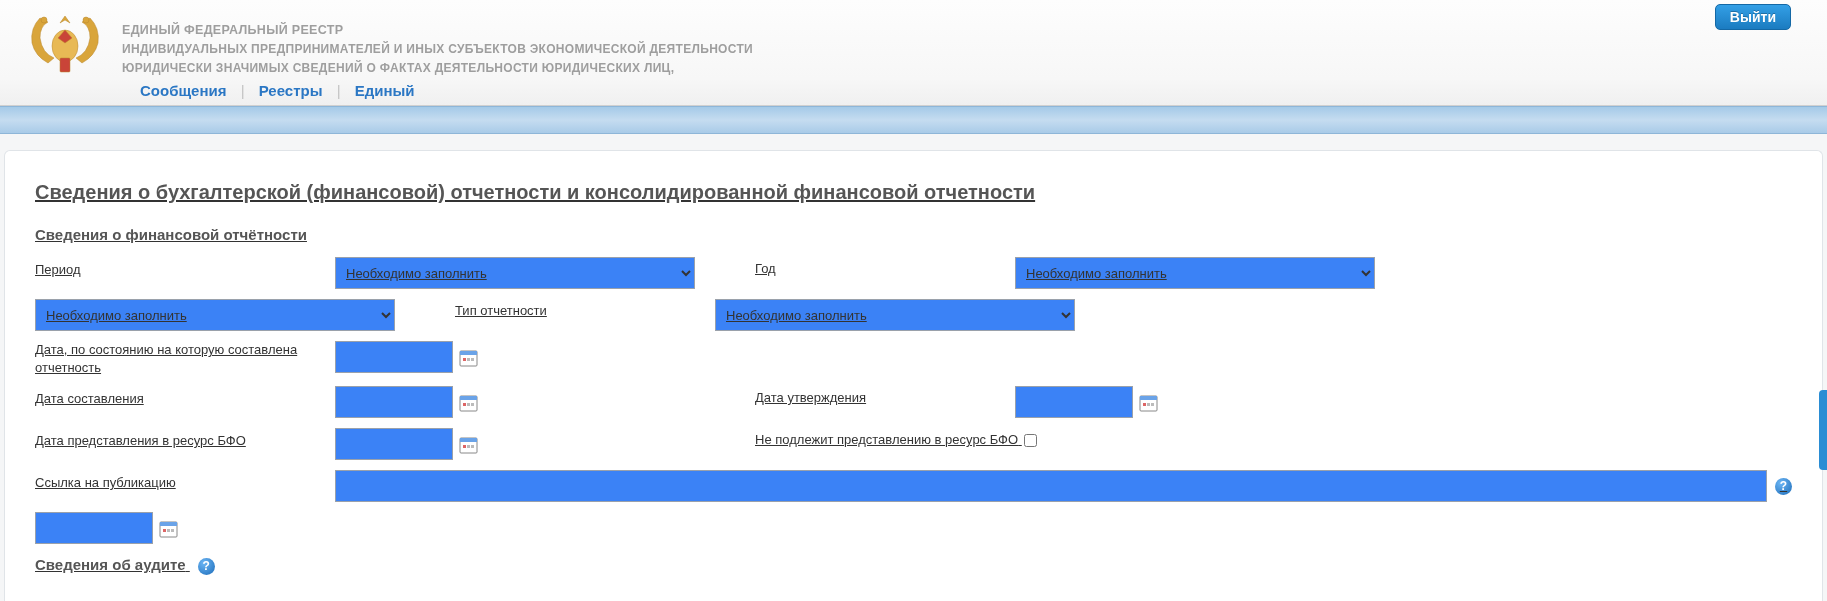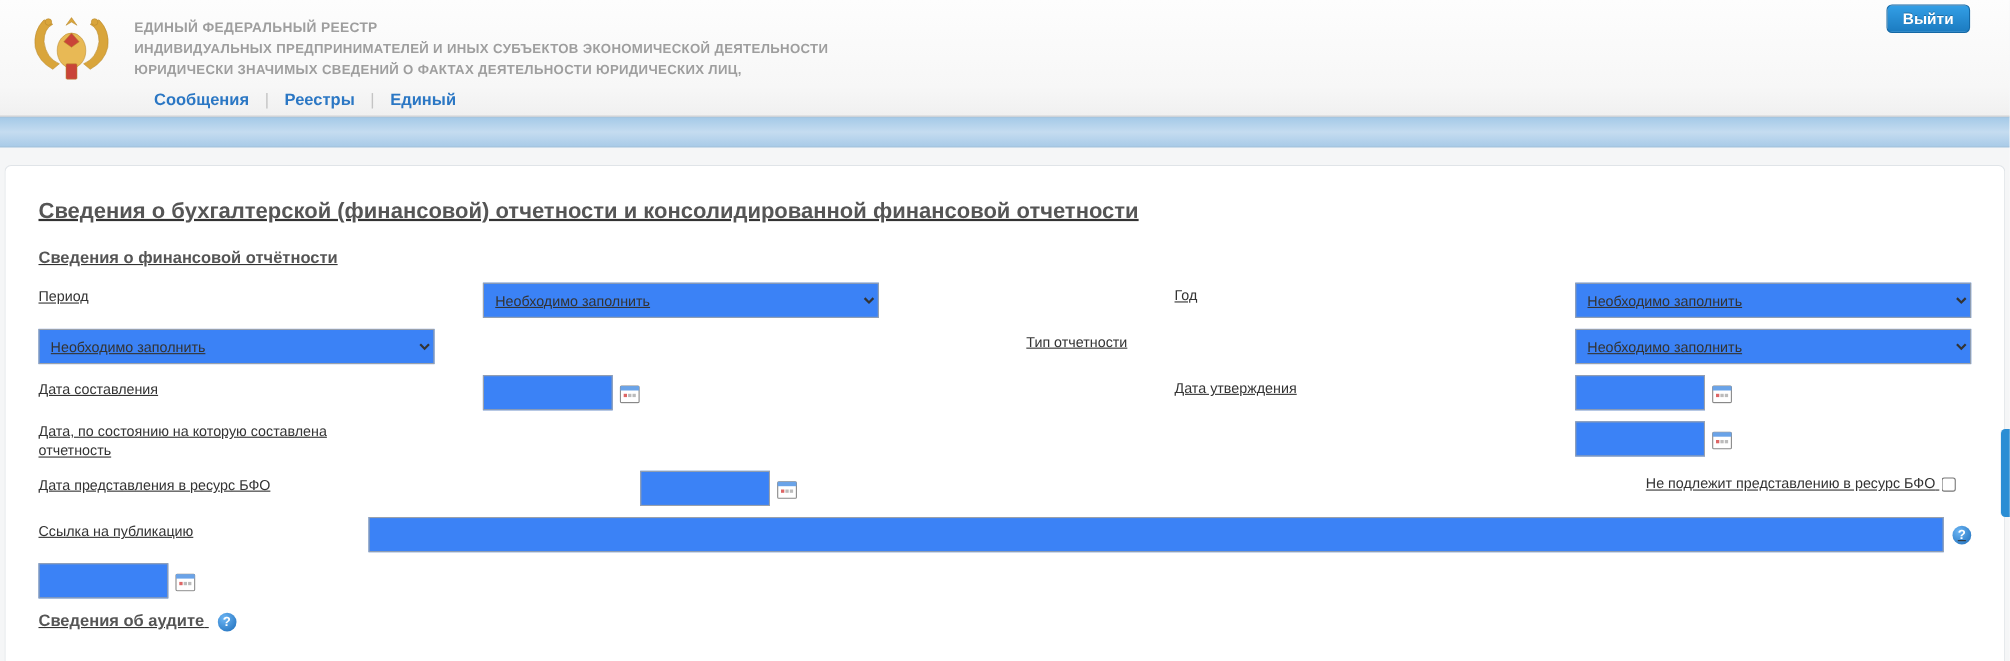--- a/index.html
+++ b/index.html
@@ -10,21 +10,21 @@
       color: #333;
     }
     .header-wrap {
       background: linear-gradient(to bottom, #fdfdfd 0%, #f7f7f7 75%, #f0f0f0 100%);
       border-bottom: 1px solid #d0d0d0;
       position: relative;
     }
     .header-inner {
       padding: 8px 20px 0 20px;
       display: flex;
-      align-items: center;
+      align-items: flex-end;
     }
     .logo {
       width: 90px;
       height: 70px;
       margin-right: 12px;
       position: relative;
       flex-shrink: 0;
     }
     .logo svg { width: 100%; height: 100%; }
     .title-block {
@@ -90,21 +90,20 @@
       margin-bottom: 14px;
     }
     .form-grid {
       width: 100%;
     }
     .form-row {
       display: flex;
       align-items: flex-start;
       margin-bottom: 10px;
       min-height: 26px;
-      justify-content: space-between;
     }
     .form-label {
       width: 300px;
       flex-shrink: 0;
       color: #333;
       padding-top: 4px;
       line-height: 1.35;
       padding-right: 14px;
     }
     .form-label.multi { padding-top: 0; }
@@ -237,51 +236,51 @@
       <div class="spacer"></div>
       <div class="form-label2">Тип отчетности</div>
       <div class="form-field">
         <select class="sel">
           <option>Необходимо заполнить</option>
         </select>
       </div>
     </div>
 
     <div class="form-row">
+      <div class="form-label multi">Дата, по состоянию на которую составлена отчетность</div>
+      <div class="form-field">
+        <input type="text" class="inp date-inp" style="">
+        <span class="cal-icon">
+          <svg viewBox="0 0 19 19">
+              <rect x="1" y="3" width="17" height="15" rx="1" fill="#fff" stroke="#888"></rect>
+              <rect x="1" y="3" width="17" height="4" fill="#6aa3e8"></rect>
+              <rect x="4" y="10" width="3" height="3" fill="#d66"></rect>
+              <rect x="8" y="10" width="3" height="3" fill="#bbb"></rect>
+              <rect x="12" y="10" width="3" height="3" fill="#bbb"></rect>
+            </svg>
+        </span>
+      </div>
+    </div>
+
+    <div class="form-row">
       <div class="form-label">Дата составления</div>
       <div class="form-field">
         <input type="text" class="inp date-inp" style="">
         <span class="cal-icon">
           <svg viewBox="0 0 19 19">
               <rect x="1" y="3" width="17" height="15" rx="1" fill="#fff" stroke="#888"></rect>
               <rect x="1" y="3" width="17" height="4" fill="#6aa3e8"></rect>
               <rect x="4" y="10" width="3" height="3" fill="#d66"></rect>
               <rect x="8" y="10" width="3" height="3" fill="#bbb"></rect>
               <rect x="12" y="10" width="3" height="3" fill="#bbb"></rect>
             </svg>
         </span>
       </div>
       <div class="spacer"></div>
       <div class="form-label2">Дата утверждения</div>
-      <div class="form-field">
-        <input type="text" class="inp date-inp" style="">
-        <span class="cal-icon">
-          <svg viewBox="0 0 19 19">
-              <rect x="1" y="3" width="17" height="15" rx="1" fill="#fff" stroke="#888"></rect>
-              <rect x="1" y="3" width="17" height="4" fill="#6aa3e8"></rect>
-              <rect x="4" y="10" width="3" height="3" fill="#d66"></rect>
-              <rect x="8" y="10" width="3" height="3" fill="#bbb"></rect>
-              <rect x="12" y="10" width="3" height="3" fill="#bbb"></rect>
-            </svg>
-        </span>
-      </div>
-    </div>
-
-    <div class="form-row">
-      <div class="form-label multi">Дата, по состоянию на которую составлена отчетность</div>
       <div class="form-field">
         <input type="text" class="inp date-inp" style="">
         <span class="cal-icon">
           <svg viewBox="0 0 19 19">
               <rect x="1" y="3" width="17" height="15" rx="1" fill="#fff" stroke="#888"></rect>
               <rect x="1" y="3" width="17" height="4" fill="#6aa3e8"></rect>
               <rect x="4" y="10" width="3" height="3" fill="#d66"></rect>
               <rect x="8" y="10" width="3" height="3" fill="#bbb"></rect>
               <rect x="12" y="10" width="3" height="3" fill="#bbb"></rect>
             </svg>

